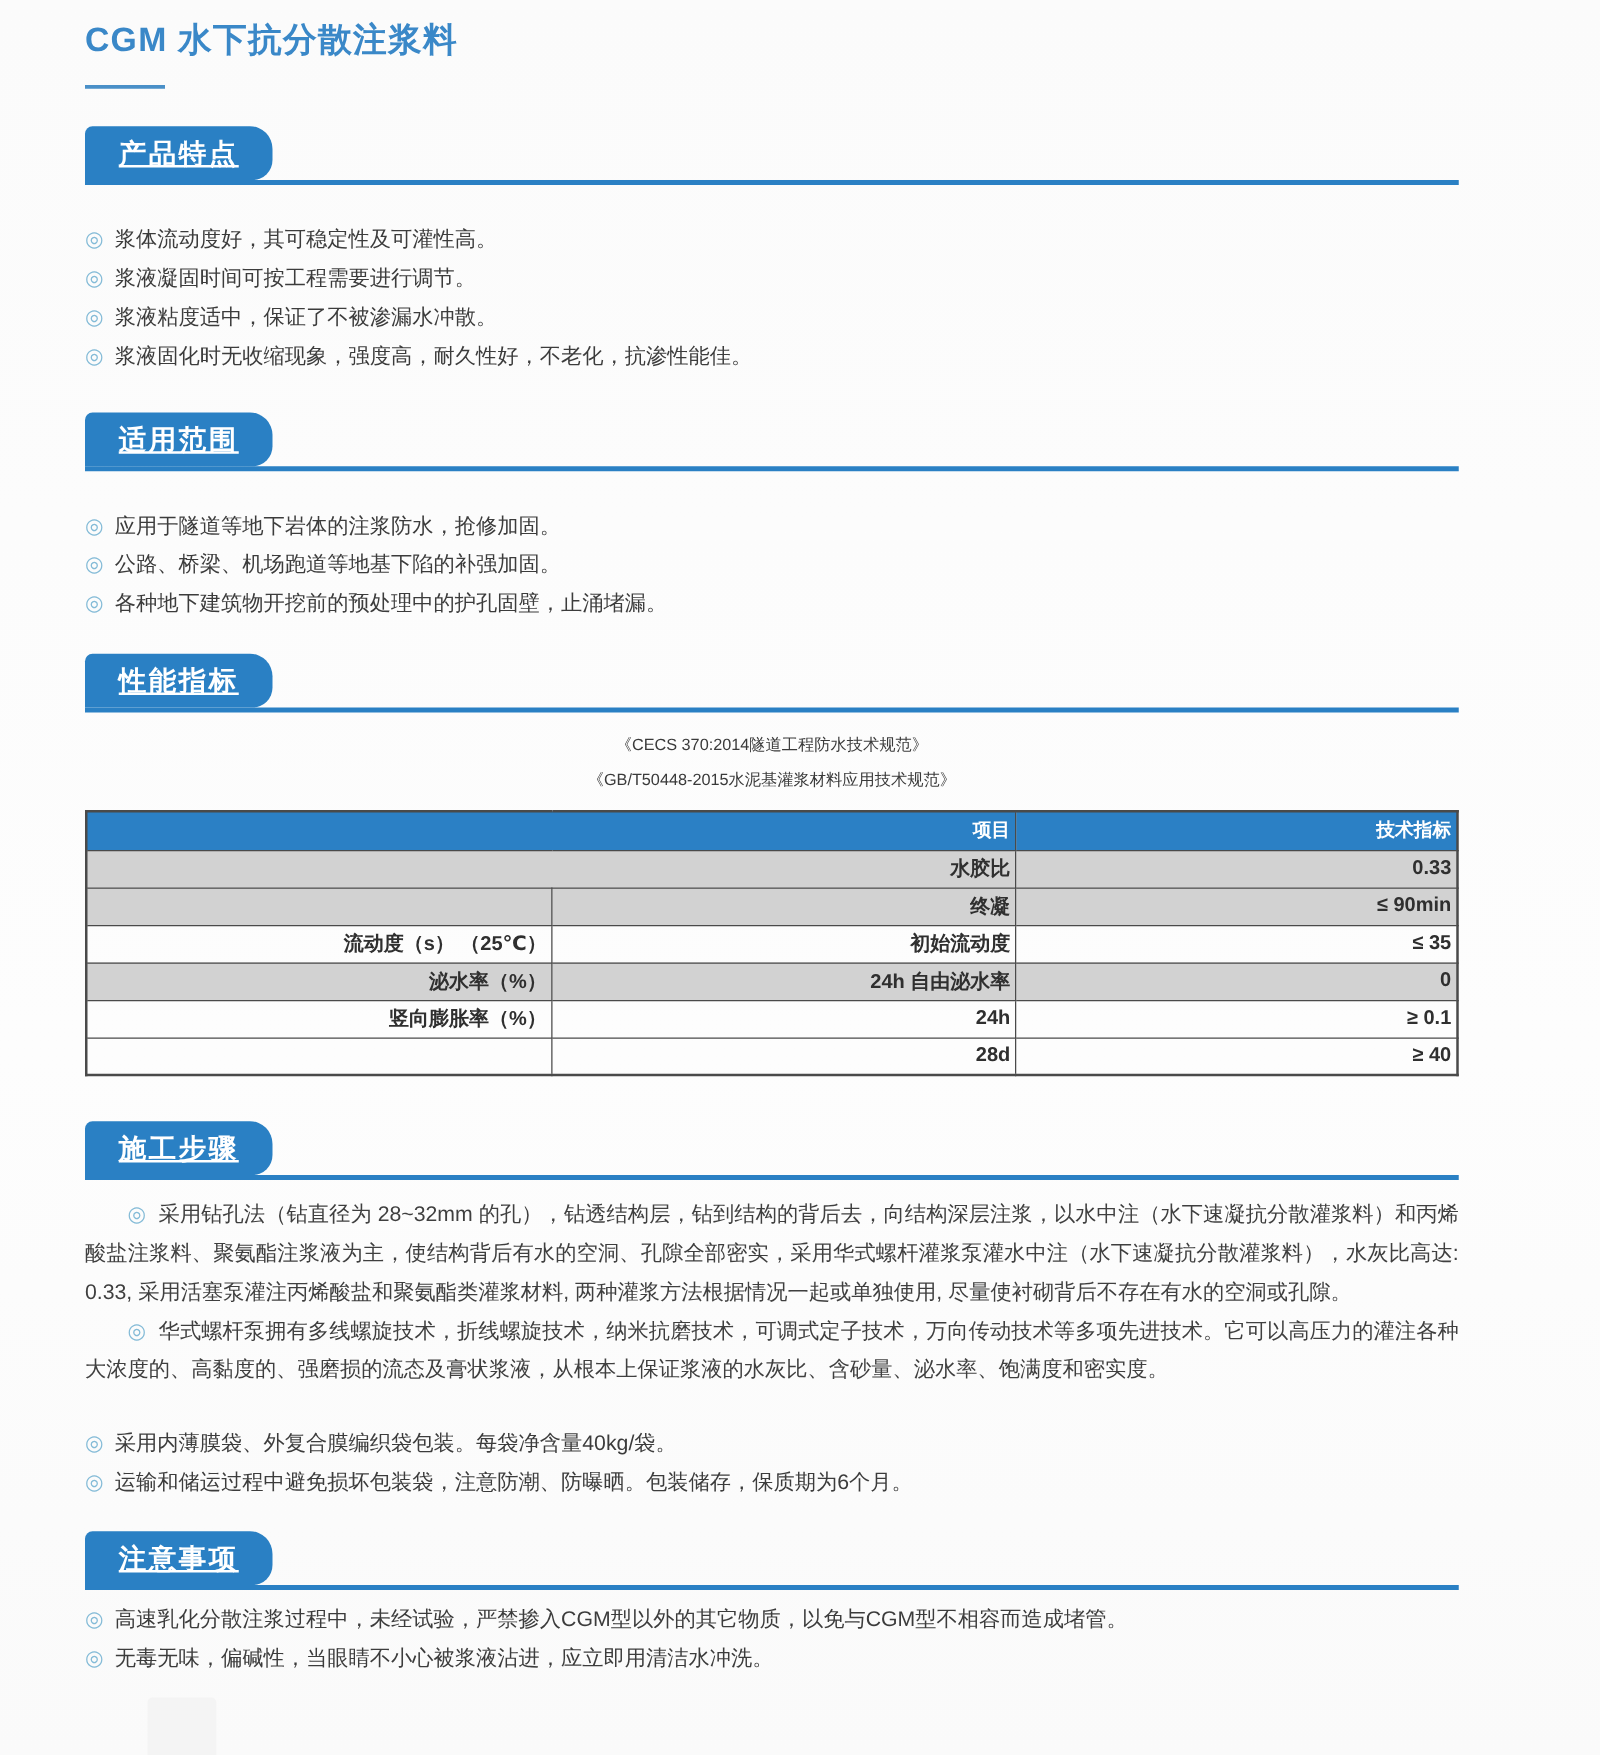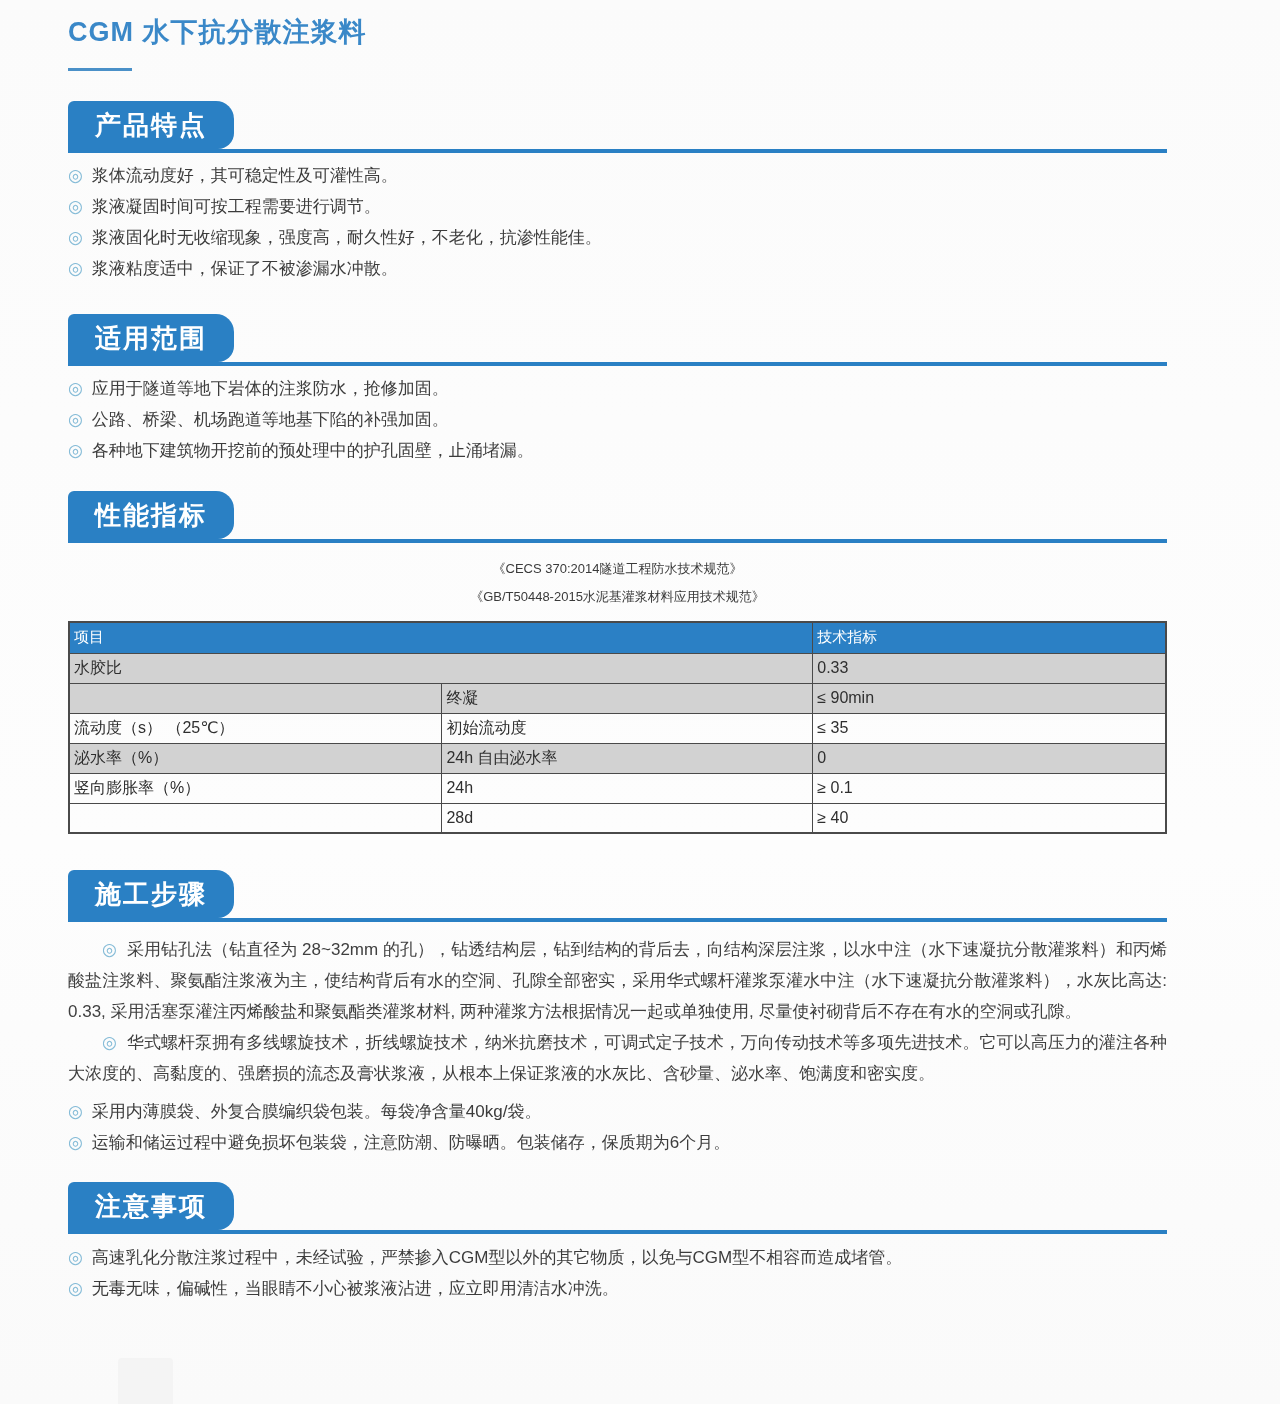--- a/index.html
+++ b/index.html
@@ -35,27 +35,28 @@
   
   .section-head{
     border-bottom:4px solid var(--accent);
     margin-top:30px;
     font-size:0;
   }
   .tab{
     display:inline-block;
     background:var(--accent);
     color:#ffffff;
-    font-size:26px;font-weight:bold;letter-spacing:2px;
+    font-size:22px;font-weight:bold;letter-spacing:2px;
     padding:7px 27px 6px 27px;
     border-radius:6px 18px 16px 0;
     vertical-align:bottom;
-  }
-  
-  ul.bullets{margin-top:7px;list-style:none;}
+    text-decoration:underline;
+  }
+  
+  ul.bullets{margin-top:28px;list-style:none;}
   ul.bullets li{
     font-size:17px;line-height:31px;
     white-space:nowrap;
   }
   .b-icon{
     color:var(--bullet);
     font-size:17px;
     margin-right:9px;
   }
   
@@ -63,23 +64,23 @@
   .citations div{font-size:13px;line-height:28px;color:#3a3a3a;}
   
   table.perf{
     width:100%;margin-top:10px;
     border-collapse:collapse;table-layout:fixed;
     font-size:16px;color:#2f2f2f;
     border:2px solid var(--border);
   }
   table.perf th,table.perf td{
     border:1px solid var(--border);
-    text-align:left;vertical-align:middle;
+    text-align:right;vertical-align:middle;
     height:30px;padding:0 4px;
-    font-weight:normal;
+    font-weight:bold;
   }
   table.perf thead th{
     background:#2b80c5;color:#ffffff;font-size:15px;height:31px;
   }
   table.perf tr.gray td{background:var(--row-gray);}
   
   .paras{margin-top:12px;}
   .paras p{
     font-size:17px;line-height:31px;color:#3f3f3f;
     text-align:justify;text-indent:2em;
@@ -99,22 +100,22 @@
   <h1 class="doc-title">CGM 水下抗分散注浆料</h1>
   <div class="title-underline"></div>
 
   <div class="section">
     <div class="section-head">
       <span class="tab">产品特点</span>
     </div>
     <ul class="bullets">
       <li><span class="b-icon">◎</span><span>浆体流动度好，其可稳定性及可灌性高。</span></li>
       <li><span class="b-icon">◎</span><span>浆液凝固时间可按工程需要进行调节。</span></li>
+      <li><span class="b-icon">◎</span><span>浆液粘度适中，保证了不被渗漏水冲散。</span></li>
       <li><span class="b-icon">◎</span><span>浆液固化时无收缩现象，强度高，耐久性好，不老化，抗渗性能佳。</span></li>
-      <li><span class="b-icon">◎</span><span>浆液粘度适中，保证了不被渗漏水冲散。</span></li>
     </ul>
   </div>
 
   <div class="section">
     <div class="section-head">
       <span class="tab">适用范围</span>
     </div>
     <ul class="bullets">
       <li><span class="b-icon">◎</span><span>应用于隧道等地下岩体的注浆防水，抢修加固。</span></li>
       <li><span class="b-icon">◎</span><span>公路、桥梁、机场跑道等地基下陷的补强加固。</span></li>

